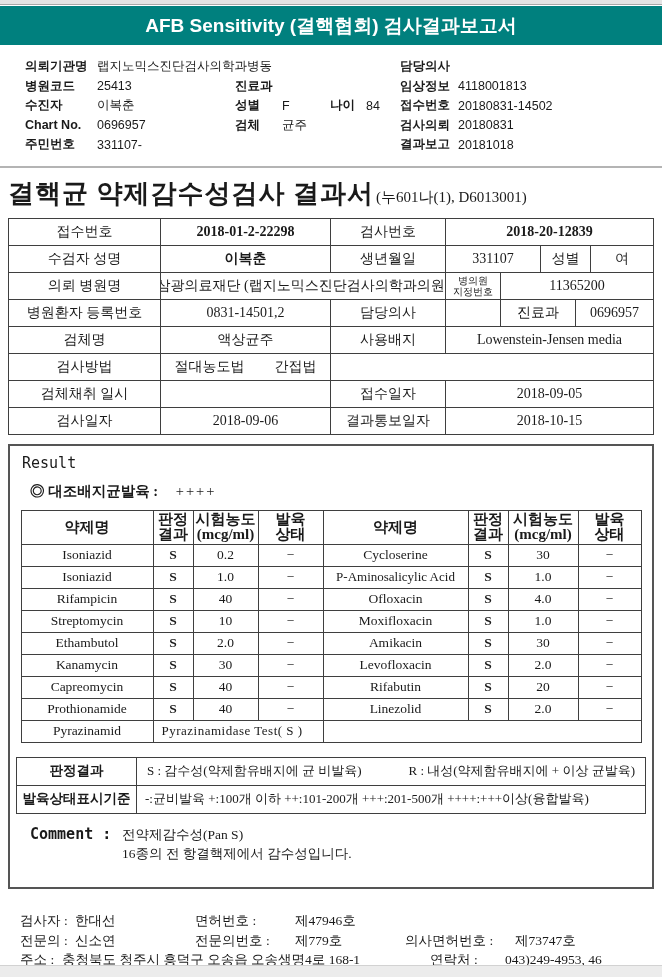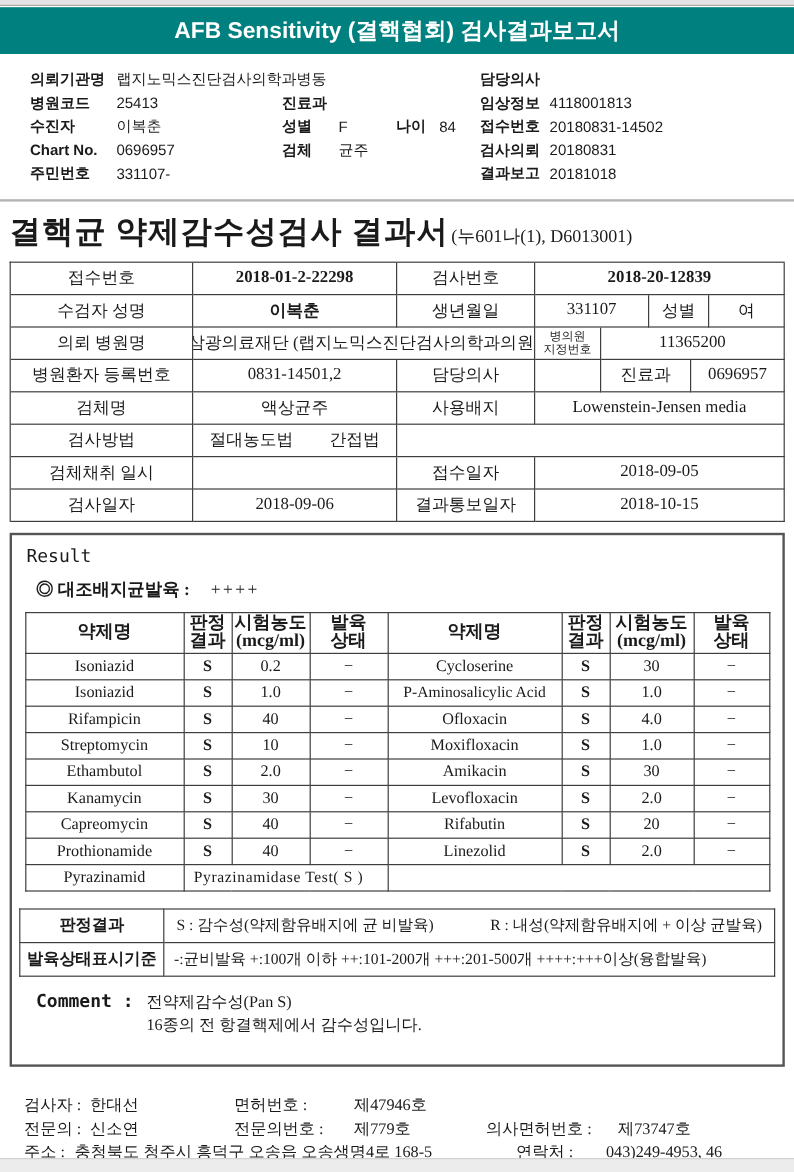--- a/index.html
+++ b/index.html
@@ -377,20 +377,20 @@
     <div class="frow">
       <span class="fw55">전문의 :</span>
       <span class="fw120">신소연</span>
       <span class="fw100">전문의번호 :</span>
       <span class="fw110">제779호</span>
       <span class="fw110">의사면허번호 :</span>
       <span>제73747호</span>
     </div>
     <div class="frow">
       <span class="fw42">주소 :</span>
-      <span class="fw368">충청북도 청주시 흥덕구 오송읍 오송생명4로 168-5</span>
+      <span class="fw368">충청북도 청주시 흥덕구 오송읍 오송생명4로 168-1</span>
       <span class="fw75">연락처 :</span>
       <span>043)249-4953, 46</span>
     </div>
   </div>
 
   <div class="bottom-strip"></div>
 </div>
 
 </body></html>

